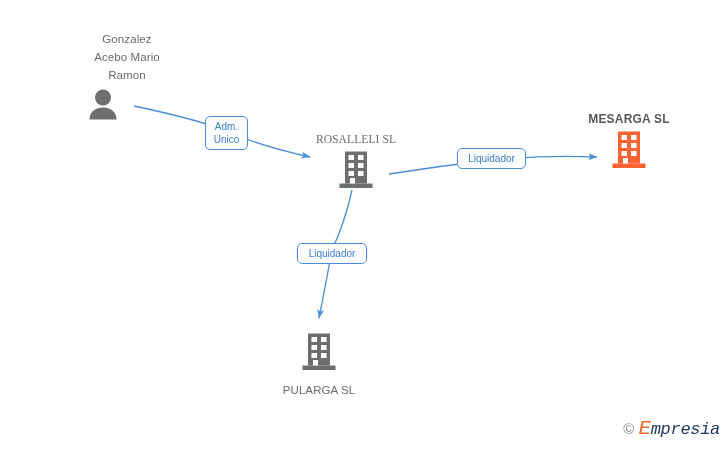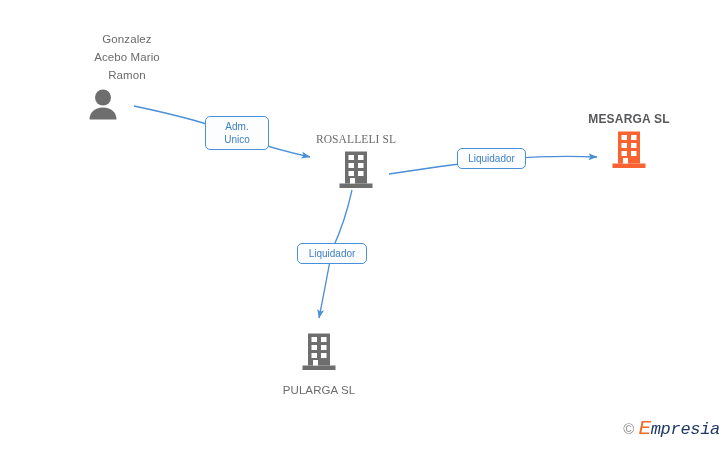--- a/index.html
+++ b/index.html
@@ -69,21 +69,21 @@
     border: 1.3px solid #4a8fd8;
     border-radius: 5px;
     color: #3f7fc4;
     font-size: 10px;
     line-height: 13px;
     text-align: center;
     padding: 3px 6px;
     white-space: pre-line;
     box-sizing: border-box;
   }
-  #rel-adm-unico { left: 205px; top: 116px; width: 64px; }
+  #rel-adm-unico { left: 205px; top: 116px; width: 43px; }
   #rel-liq-mesarga { left: 457px; top: 148px; width: 69px; }
   #rel-liq-pularga { left: 297px; top: 243px; width: 70px; }
 
   
   #watermark {
     position: absolute;
     right: 8px;
     bottom: 10px;
     display: flex;
     align-items: center;

